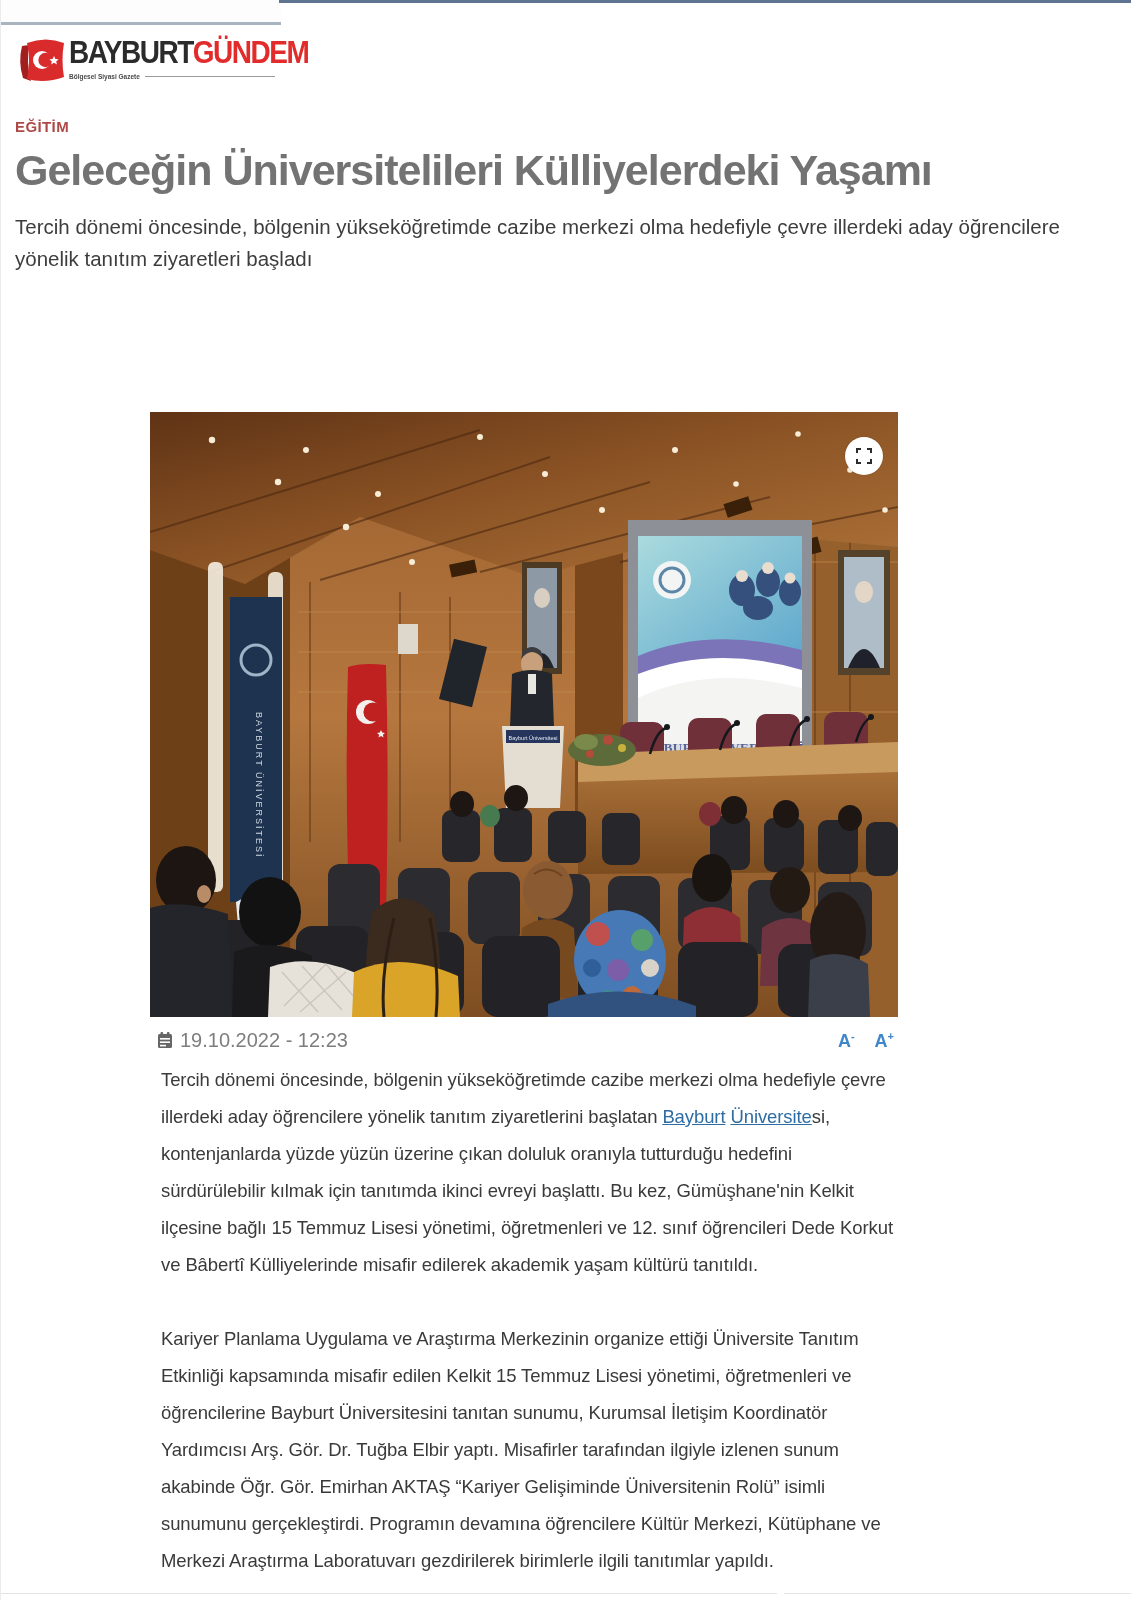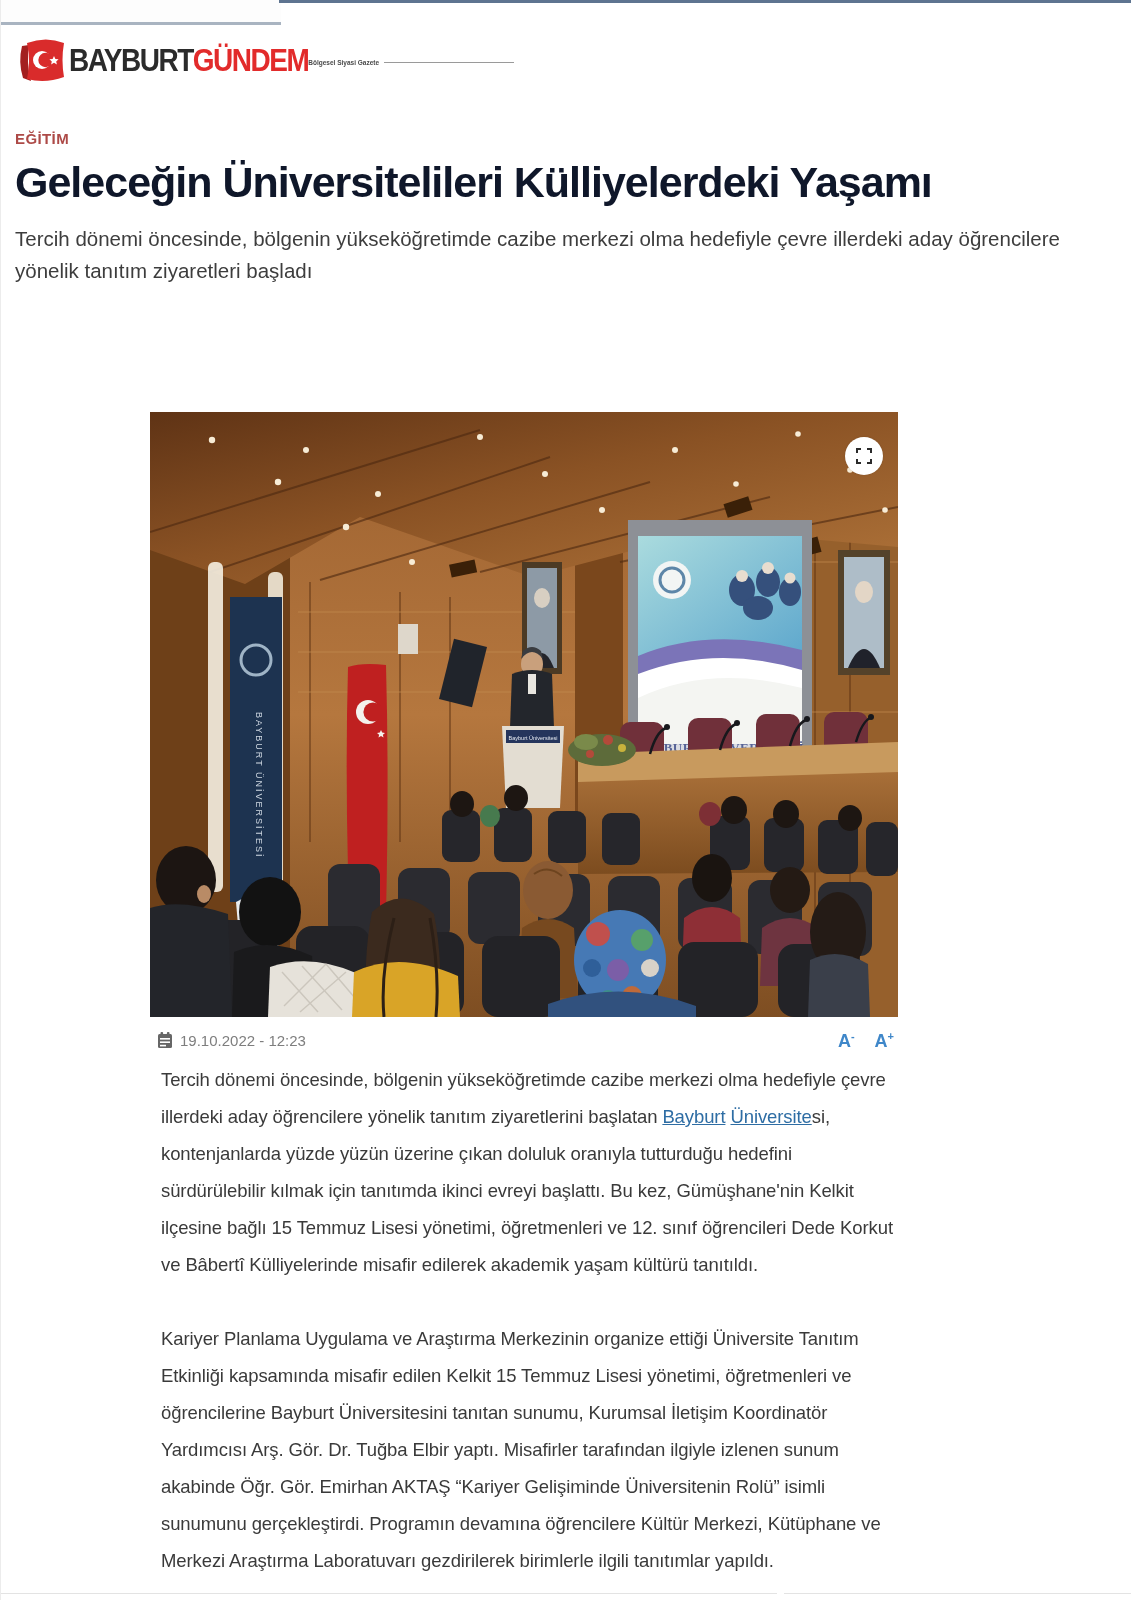--- a/index.html
+++ b/index.html
@@ -7,39 +7,39 @@
     width:1131px;height:1600px;position:relative;margin:0 auto;
     background:#ffffff;font-family:"Liberation Sans",sans-serif;
     overflow:hidden;border-left:1px solid #ececec;
   }
   
   .top-left-box{position:absolute;left:0;top:0;width:280px;height:22px;background:#fdfdfd;border-bottom:3px solid #a9b4c1;}
   .top-strip{position:absolute;left:278px;top:0;width:853px;height:3px;background:#5e7490;}
   
   .masthead{position:absolute;left:15px;top:36px;display:flex;align-items:flex-start;cursor:pointer;}
   .flag-icon{width:50px;height:48px;margin-right:3px;flex:0 0 auto;}
-  .brand-block{display:flex;flex-direction:row;margin-top:8px;}
+  .brand-block{display:flex;flex-direction:column;}
   .brand-line{font-weight:700;font-size:28px;letter-spacing:-1.5px;line-height:30px;transform:scaleY(1.12);transform-origin:left top;white-space:nowrap;}
   .brand-dark{color:#2b2b2b;}
   .brand-red{color:#e22b2b;}
   .tagline-row{display:flex;align-items:center;margin-top:7px;}
   .tagline{font-size:6.5px;color:#4a4a4a;font-weight:700;white-space:nowrap;}
   .tagline-rule{display:inline-block;width:130px;height:1px;background:#9a9a9a;margin-left:5px;}
   
-  .article-head{position:absolute;left:14px;top:130px;width:1103px;}
+  .article-head{position:absolute;left:14px;top:118px;width:1103px;}
   .category{font-size:15px;font-weight:700;color:#ad4a47;letter-spacing:.4px;}
-  h1.headline{margin:10px 0 0 0;font-size:43px;line-height:1.17;color:#0f172a;font-weight:700;letter-spacing:-1px;}
+  h1.headline{margin:10px 0 0 0;font-size:43px;line-height:1.17;color:#737373;font-weight:700;letter-spacing:-1px;}
   .lead{margin-top:16px;font-size:20.5px;line-height:1.55;color:#3d3d3d;}
   
   .media-col{position:absolute;left:149px;top:412px;width:748px;}
   figure.photo{position:relative;margin:0;width:748px;height:605px;overflow:hidden;background:#3a2a1c;}
   figure.photo svg{display:block;}
   .expand-btn{position:absolute;top:25px;right:15px;width:38px;height:38px;border-radius:50%;background:#fff;border:none;display:flex;align-items:center;justify-content:center;cursor:pointer;box-shadow:0 0 2px rgba(0,0,0,.15);}
   .meta-row{display:flex;justify-content:space-between;align-items:center;margin-top:12px;padding:0 4px 0 8px;height:22px;}
-  .date-wrap{display:flex;align-items:center;color:#7e7e7e;font-size:15px;}
+  .date-wrap{display:flex;align-items:center;color:#7e7e7e;font-size:20px;}
   .date-wrap svg{margin-right:8px;}
   .font-controls{display:flex;gap:20px;}
   .font-btn{background:none;border:none;padding:0;color:#3f87c9;font-weight:700;font-size:18px;font-family:inherit;cursor:pointer;line-height:1;}
   .font-btn sup{font-size:11px;font-weight:700;}
   .article-body{margin-top:10px;padding:0 2px 0 11px;font-size:18.5px;line-height:37px;color:#3a3a3a;letter-spacing:-.1px;}
   .article-body p{margin:0 0 37px 0;}
   .article-body a{color:#2e6da4;text-decoration:underline;cursor:pointer;}
   
   .divider{position:absolute;top:1593px;height:1px;background:#e3e3e3;}
   .divider.left{left:0;width:776px;}

